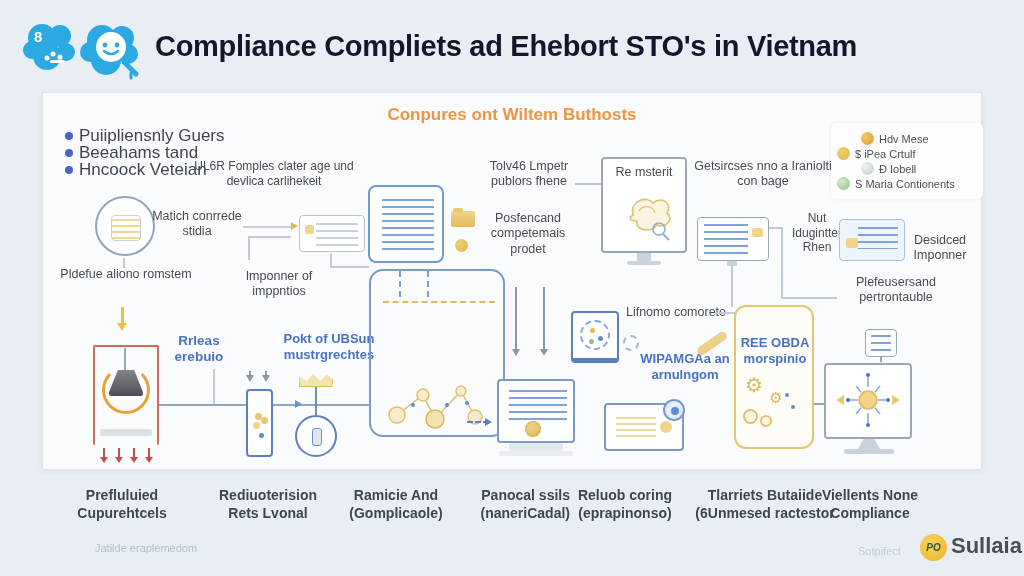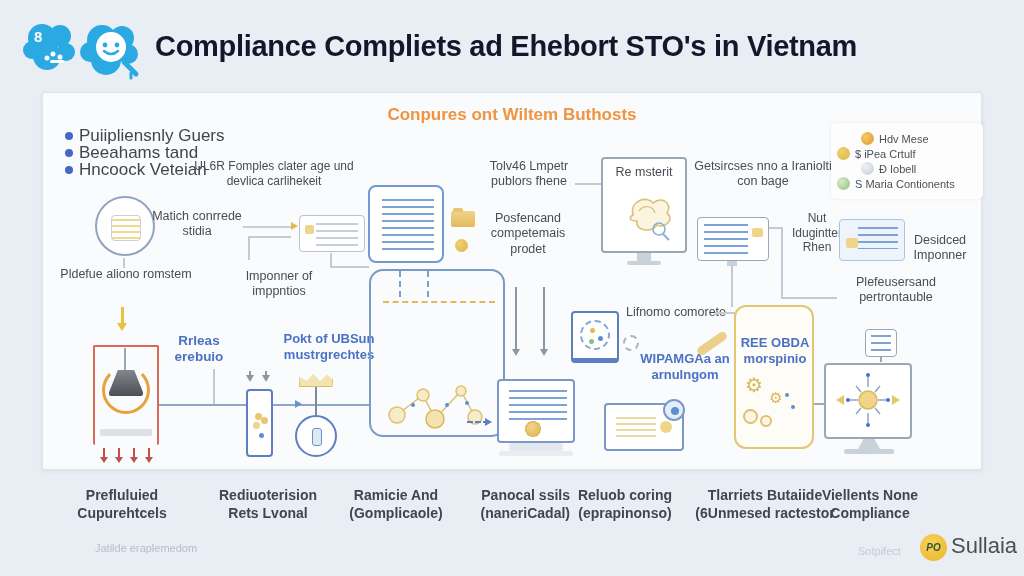--- a/index.html
+++ b/index.html
@@ -87,21 +87,21 @@
   .ring { position:absolute; border:2.5px solid #e0c070; border-radius:50%; background:#fbf5e2; }
 
   .bottom-lbl { position:absolute; top:486px; font-size:14px; font-weight:600; color:#3f4650;
     text-align:center; line-height:1.3; }
 
   .footer-note { position:absolute; font-size:11px; color:#b3c0ca; }
   .brand-logo { position:absolute; width:27px; height:27px; border-radius:50%;
     background:radial-gradient(circle at 40% 35%, #f7d457, #eab32e);
     display:flex; align-items:center; justify-content:center;
     font-size:10px; font-weight:700; color:#2d5438; font-style:italic; }
-  .brand-name { position:absolute; font-size:22px; font-weight:400; color:#4a4f55; }
+  .brand-name { position:absolute; font-size:22px; font-weight:700; color:#4a4f55; }
   .head-right-yellow { position:absolute; width:0; height:0;
     border:4px solid transparent; border-left:7px solid #e8b84e; }
   .dash-arrow { position:absolute; border-top:2px dashed #5b7fc0; }
   .dash-arrow::after { content:""; position:absolute; right:-7px; top:-5px;
     border:4px solid transparent; border-left:7px solid #5b7fc0; }
 </style>
 </head>
 <body>
 
 <div class="abs" style="left:0;top:0;width:1024px;height:92px;">

